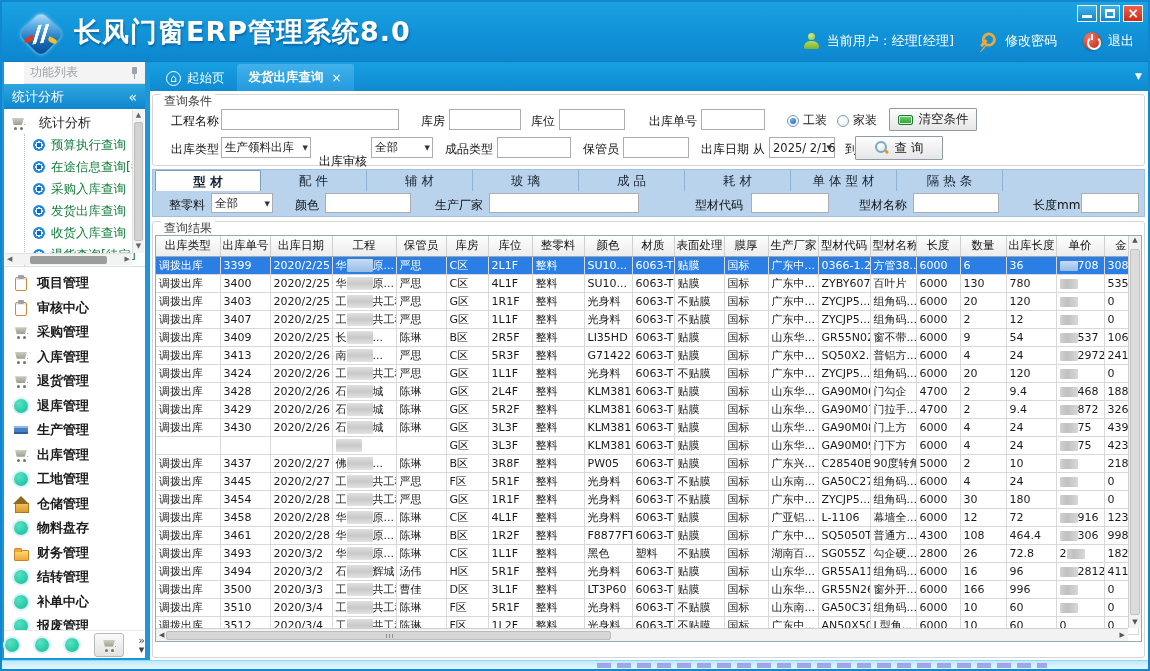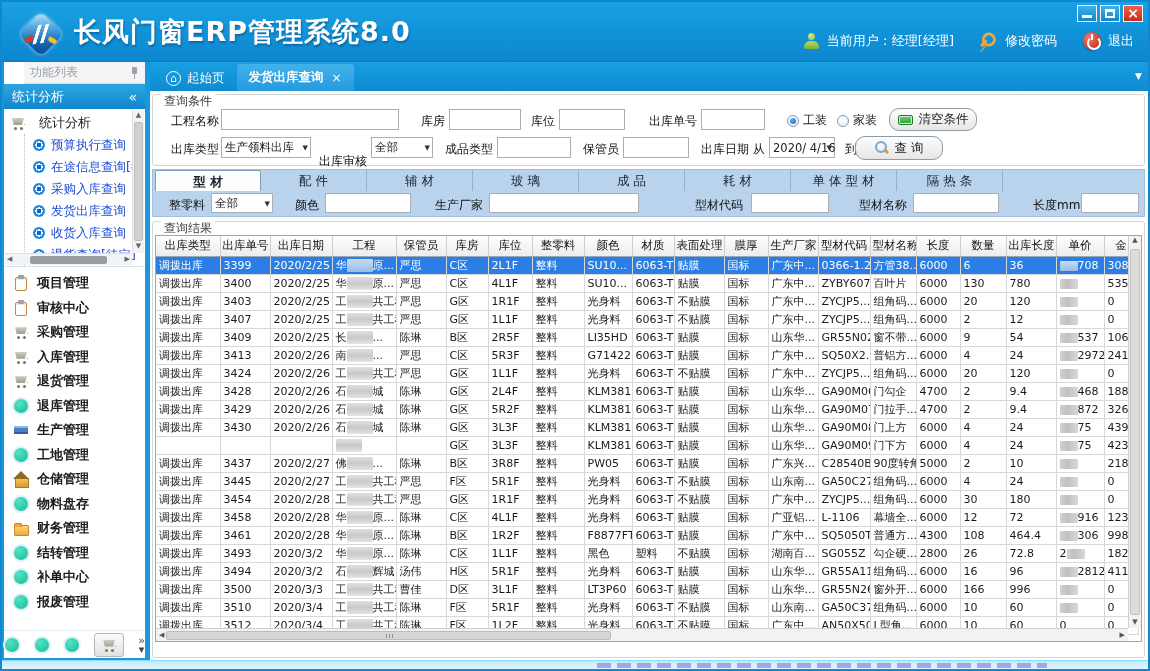--- a/index.html
+++ b/index.html
@@ -42,21 +42,21 @@
   .sidebar { width:145px; flex:none; display:flex; flex-direction:column; background:#fff; border:2px solid #1b98dc; border-top:none; }
   .func-bar { height:22px; flex:none; background:#f4f4f4; border-bottom:1px solid #dcdcdc; color:#9aa2ab; display:flex; align-items:center; padding:0 6px; font-size:12px;margin-left:20px; }
   .icon-pin { position:relative; width:9px; height:12px; margin-left:auto; display:inline-block; }
   .icon-pin::before { content:''; position:absolute; left:2px; top:0; width:5px; height:7px; background:#9aa2ab; border-radius:1px; }
   .icon-pin::after { content:''; position:absolute; left:4px; top:7px; width:1px; height:5px; background:#9aa2ab; }
   .section-header { height:25px; flex:none; background:linear-gradient(180deg,#2ea6e0,#0f86cd); color:#fff; display:flex; align-items:center; padding:0 8px; font-size:13px; }
   .section-header .chev { margin-left:auto; font-size:14px; }
   .tree-box { position:relative; height:158px; flex:none; background:#fff; border-bottom:1px solid #cfe3f2; overflow:hidden; padding:3px 14px 0 6px; }
   .tree-root { display:flex; align-items:center; height:22px; font-size:13px; gap:5px; }
   .tree-children { margin-left:14px; border-left:1px dotted #b9c4cc; }
-  .tree-item { display:flex; align-items:center; height:22px; gap:6px; padding-left:8px; font-size:12.5px; color:#1d4ed8; white-space:nowrap; cursor:pointer; }
+  .tree-item { display:flex; align-items:center; height:22px; gap:6px; padding-left:8px; font-size:12.5px; color:#15803d; white-space:nowrap; cursor:pointer; }
   .tree-dot { width:12px; height:12px; flex:none; border-radius:50%; background:radial-gradient(circle,#1565c0 0 2.5px,#e8f4ff 2.5px 3.8px,#1e88e0 3.8px 6px); }
   .tree-vscroll { position:absolute; right:1px; top:1px; bottom:13px; width:12px; background:#f3f3f3; border-left:1px solid #e0e0e0; font-size:7px; color:#666; text-align:center; }
   .tree-vscroll .thumb { position:absolute; left:1px; right:1px; top:12px; bottom:12px; background:#d2d2d2; border:1px solid #bdbdbd; border-radius:2px; }
   .tree-hscroll { position:absolute; left:1px; right:13px; bottom:1px; height:12px; background:#f3f3f3; border-top:1px solid #e0e0e0; font-size:7px; color:#666; display:flex; align-items:center; justify-content:space-between; padding:0 2px; }
   .tree-hscroll .thumb { height:8px; width:62%; background:#9c9c9c; border-radius:2px; }
   .sb-arrow { line-height:11px; cursor:pointer; }
 
   .modules { flex:1; overflow:hidden; padding-top:4px; }
   .module-item { display:flex; align-items:center; height:24.5px; padding-left:9px; font-size:13px; font-weight:bold; color:#1c1c1c; cursor:pointer; }
   .mi { position:relative; width:16px; height:16px; flex:none; margin-right:8px; display:inline-block; }
@@ -92,21 +92,21 @@
   .groupbox > .gb-title { position:absolute; top:-1px; left:8px; background:#fff; padding:0 3px; font-size:12px; color:#3c3c3c; line-height:14px; }
   .query-group { height:72px; flex:none; }
 
   .q-label { position:absolute; font-size:12px; color:#111; white-space:nowrap; }
   .q-input { position:absolute; height:21px; border:1px solid #abadb3; background:#fff; font-size:12px; padding:0 3px; }
   .q-select { position:absolute; height:21px; border:1px solid #abadb3; background:#fff; font-size:11.5px; display:flex; align-items:center; padding:0 14px 0 3px; white-space:nowrap; cursor:pointer; }
   .q-select::after { content:'▼'; position:absolute; right:2px; top:6px; font-size:7px; color:#333; }
   .radio { position:absolute; display:flex; align-items:center; gap:4px; font-size:12px; cursor:pointer; }
   .radio .rb { width:12px; height:12px; border-radius:50%; border:1px solid #7a9ab8; background:radial-gradient(circle at 35% 30%,#fff,#e8eef4); position:relative; }
   .radio.checked .rb::before { content:''; position:absolute; inset:2px; border-radius:50%; background:radial-gradient(circle at 35% 30%,#6db2e8,#1464c0); }
-  .btn { position:absolute; height:23px; border:1px solid #8e9aa5; border-radius:10px; background:linear-gradient(180deg,#fdfdfd,#e6e6e6); display:flex; align-items:center; justify-content:center; gap:6px; font-size:12.5px; cursor:pointer; }
+  .btn { position:absolute; height:23px; border:1px solid #8e9aa5; border-radius:1px; background:linear-gradient(180deg,#fdfdfd,#e6e6e6); display:flex; align-items:center; justify-content:center; gap:6px; font-size:12.5px; cursor:pointer; }
   .icon-clear { width:15px; height:10px; background:linear-gradient(#6fd06f,#2f9e3f); border:1px solid #1d7a2c; border-radius:2px; box-shadow:inset 0 0 0 1px #d6f2d6; }
   .icon-magnifier { position:relative; width:14px; height:14px; }
   .icon-magnifier::before { content:''; position:absolute; left:0; top:0; width:8px; height:8px; border:2px solid #7da7c8; border-radius:50%; background:radial-gradient(circle at 35% 30%,#fff,#cfe4f2); }
   .icon-magnifier::after { content:''; position:absolute; left:9px; top:9px; width:5px; height:2.5px; background:#caa23c; transform:rotate(45deg); border-radius:1px; }
 
   
   .mat-strip { height:22px; flex:none; background:#b9d3ec; display:flex; align-items:flex-end; padding-left:2px; margin:3px 3px 0 2px; border:1px solid #9fc0e0; border-bottom:none; }
   .mtab { width:106px; height:21px; flex:none; text-align:center; font-size:12.5px; line-height:21px; color:#15212e; border-right:1px solid #8fb2d4; cursor:pointer; white-space:nowrap; overflow:hidden; }
   .mtab.active { background:#fdfefe; border:1px solid #7f9db9; border-bottom:none; border-radius:2px 2px 0 0; font-weight:bold; }
   .mat-filter { position:relative; height:26px; flex:none; background:#b9d3ec; margin:0 3px 0 2px; border:1px solid #9fc0e0; border-top:none; }
@@ -242,20 +242,24 @@
           </div>
           <div class="module-item">
             <span class="mi mi-circle"></span>
             <span>退库管理</span>
           </div>
           <div class="module-item">
             <span class="mi mi-chip"></span>
             <span>生产管理</span>
           </div>
           <div class="module-item">
+            <span class="mi mi-cart"></span>
+            <span>出库管理</span>
+          </div>
+          <div class="module-item">
             <span class="mi mi-circle"></span>
             <span>工地管理</span>
           </div>
           <div class="module-item">
             <span class="mi mi-house"></span>
             <span>仓储管理</span>
           </div>
           <div class="module-item">
             <span class="mi mi-circle"></span>
             <span>物料盘存</span>
@@ -333,21 +337,21 @@
         <span class="q-label" style="left:166px;top:46px;margin-top:12px;">出库审核</span>
         <div class="q-select" style="left:218px;top:42px;width:62px;">
             <span>全部</span>
           </div>
         <span class="q-label" style="left:292px;top:46px;">成品类型</span>
         <input class="q-input" style="left: 344px; top: 42px; width: 74px;">
         <span class="q-label" style="left:430px;top:46px;">保管员</span>
         <input class="q-input" style="left: 470px; top: 42px; width: 66px;">
         <span class="q-label" style="left:548px;top:46px;"><span>出库日期</span>&nbsp;<span>从：</span></span>
         <div class="q-select" style="left:616px;top:42px;width:66px;">
-            <span>2020/ 4/16</span>
+            <span>2025/ 2/16</span>
           </div>
         <span class="q-label" style="left:692px;top:46px;">到：</span>
         <div class="q-select" style="left:714px;top:42px;width:66px;">
             <span>2020/ 3/16</span>
           </div>
         <div class="btn" style="left:702px;top:41px;width:88px;height:24px;">
             <span class="icon-magnifier"></span>
             <span>查  询</span>
           </div>
       </div>

